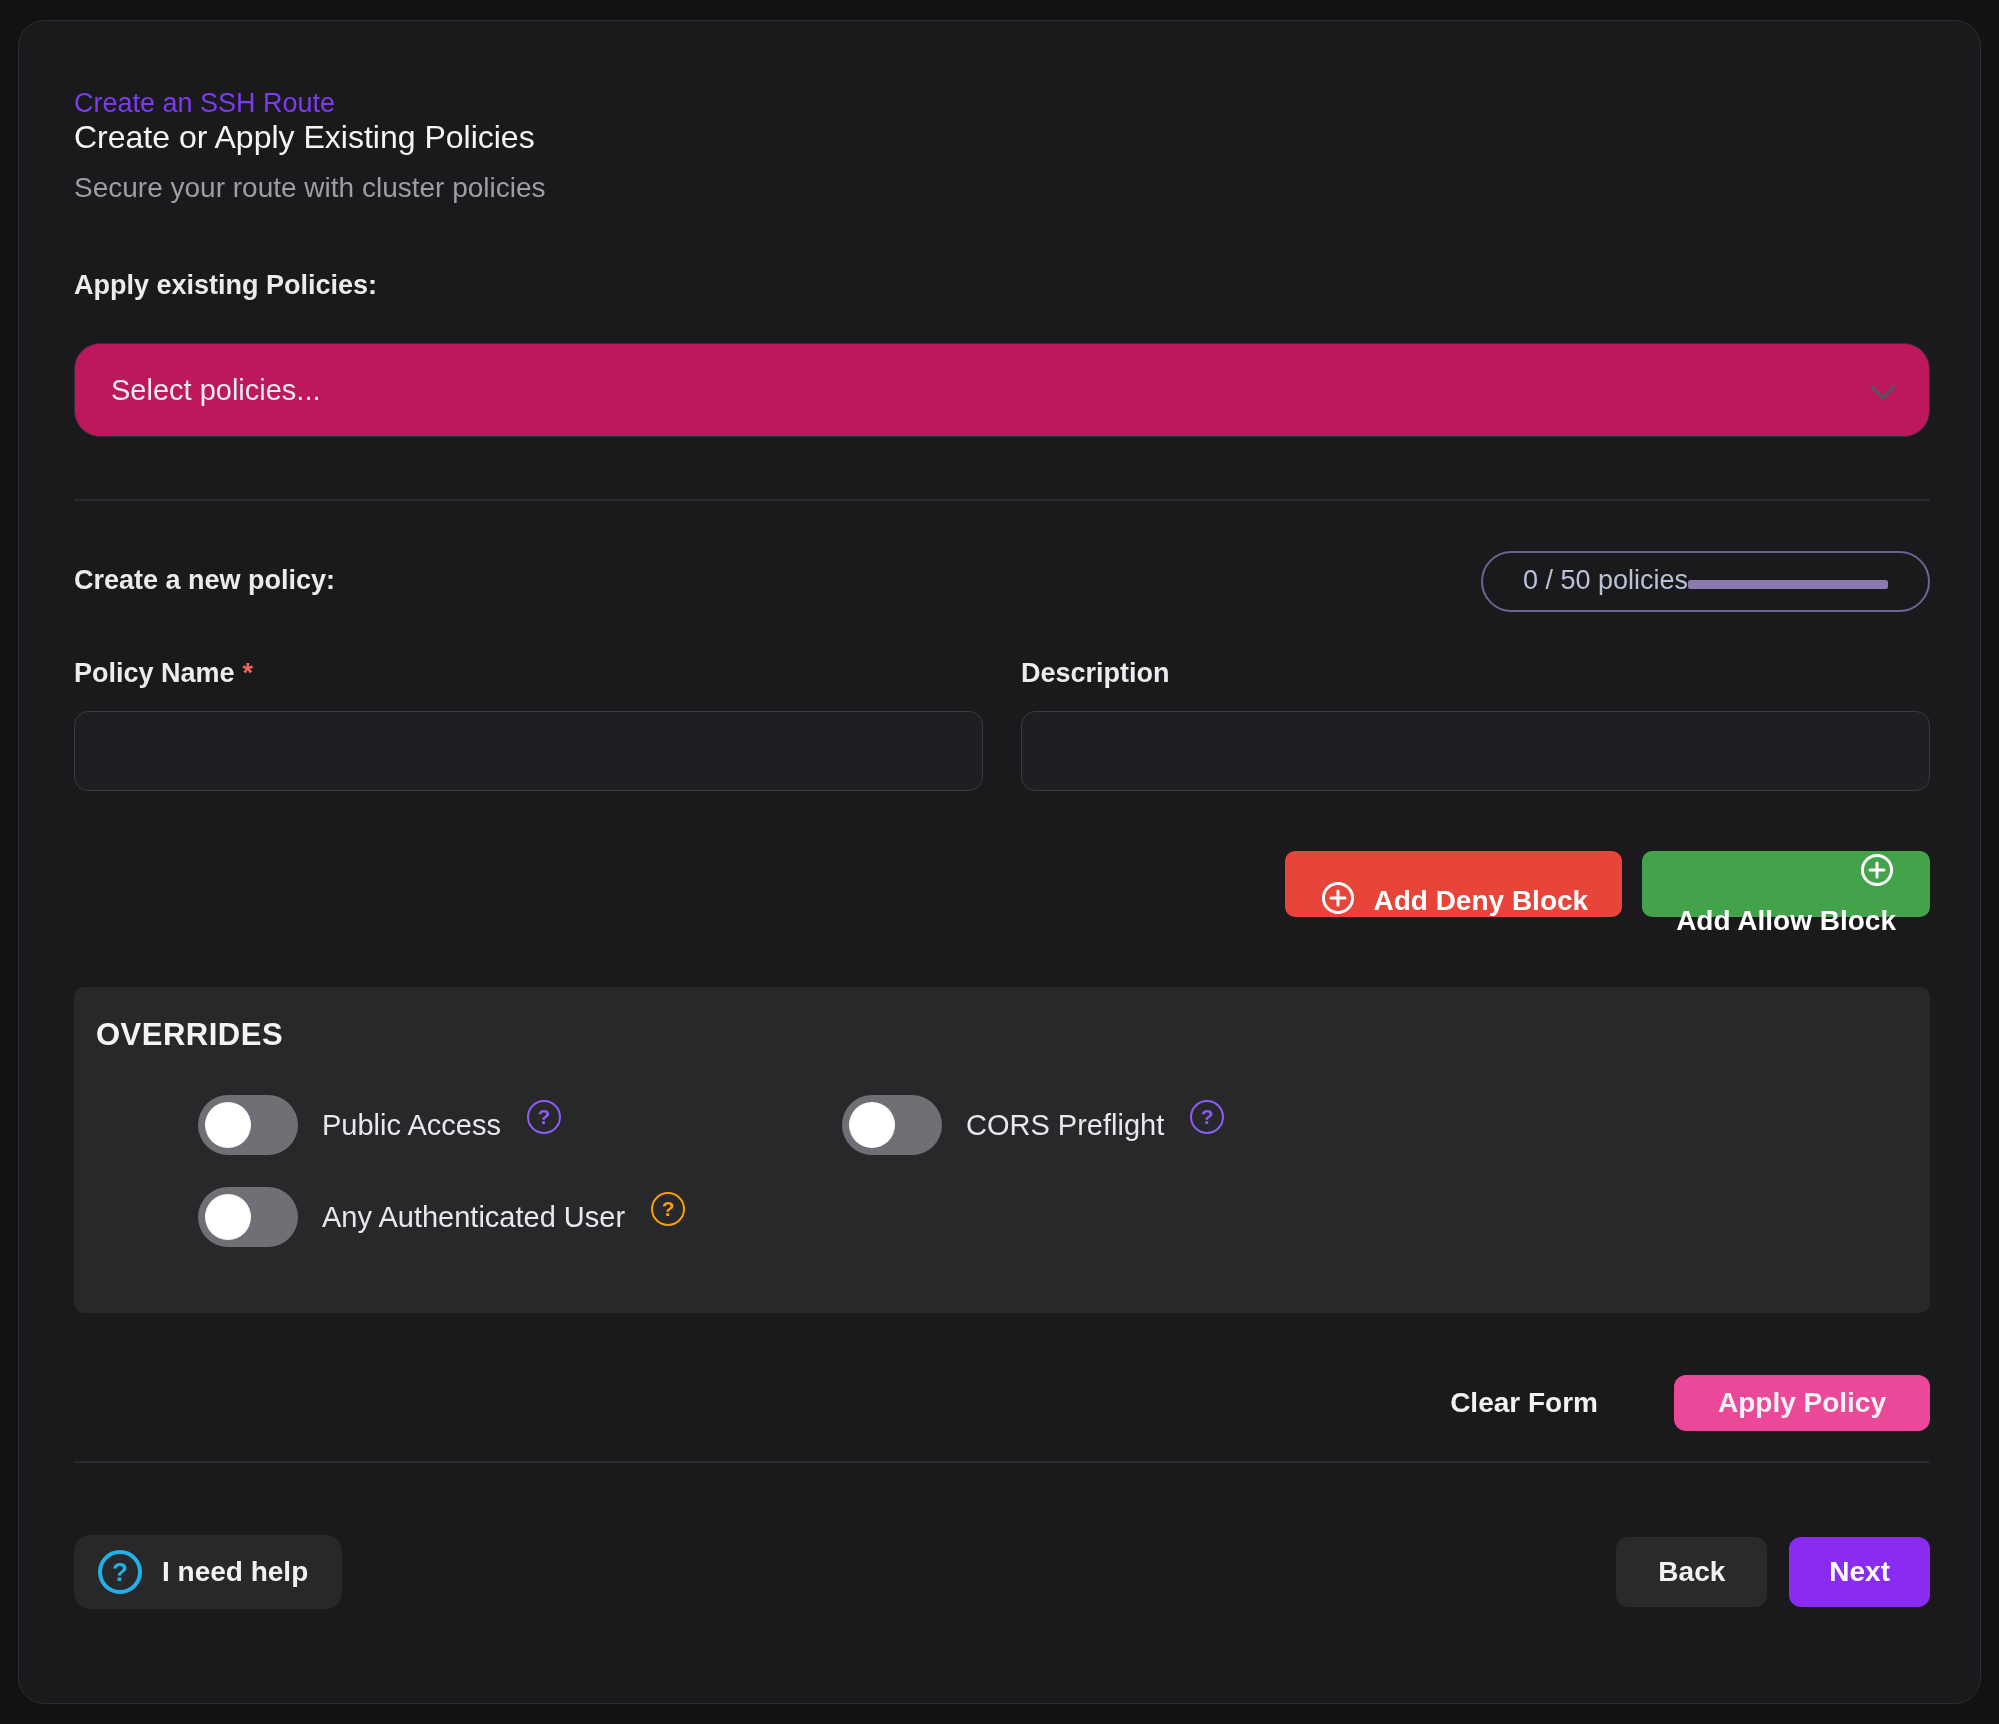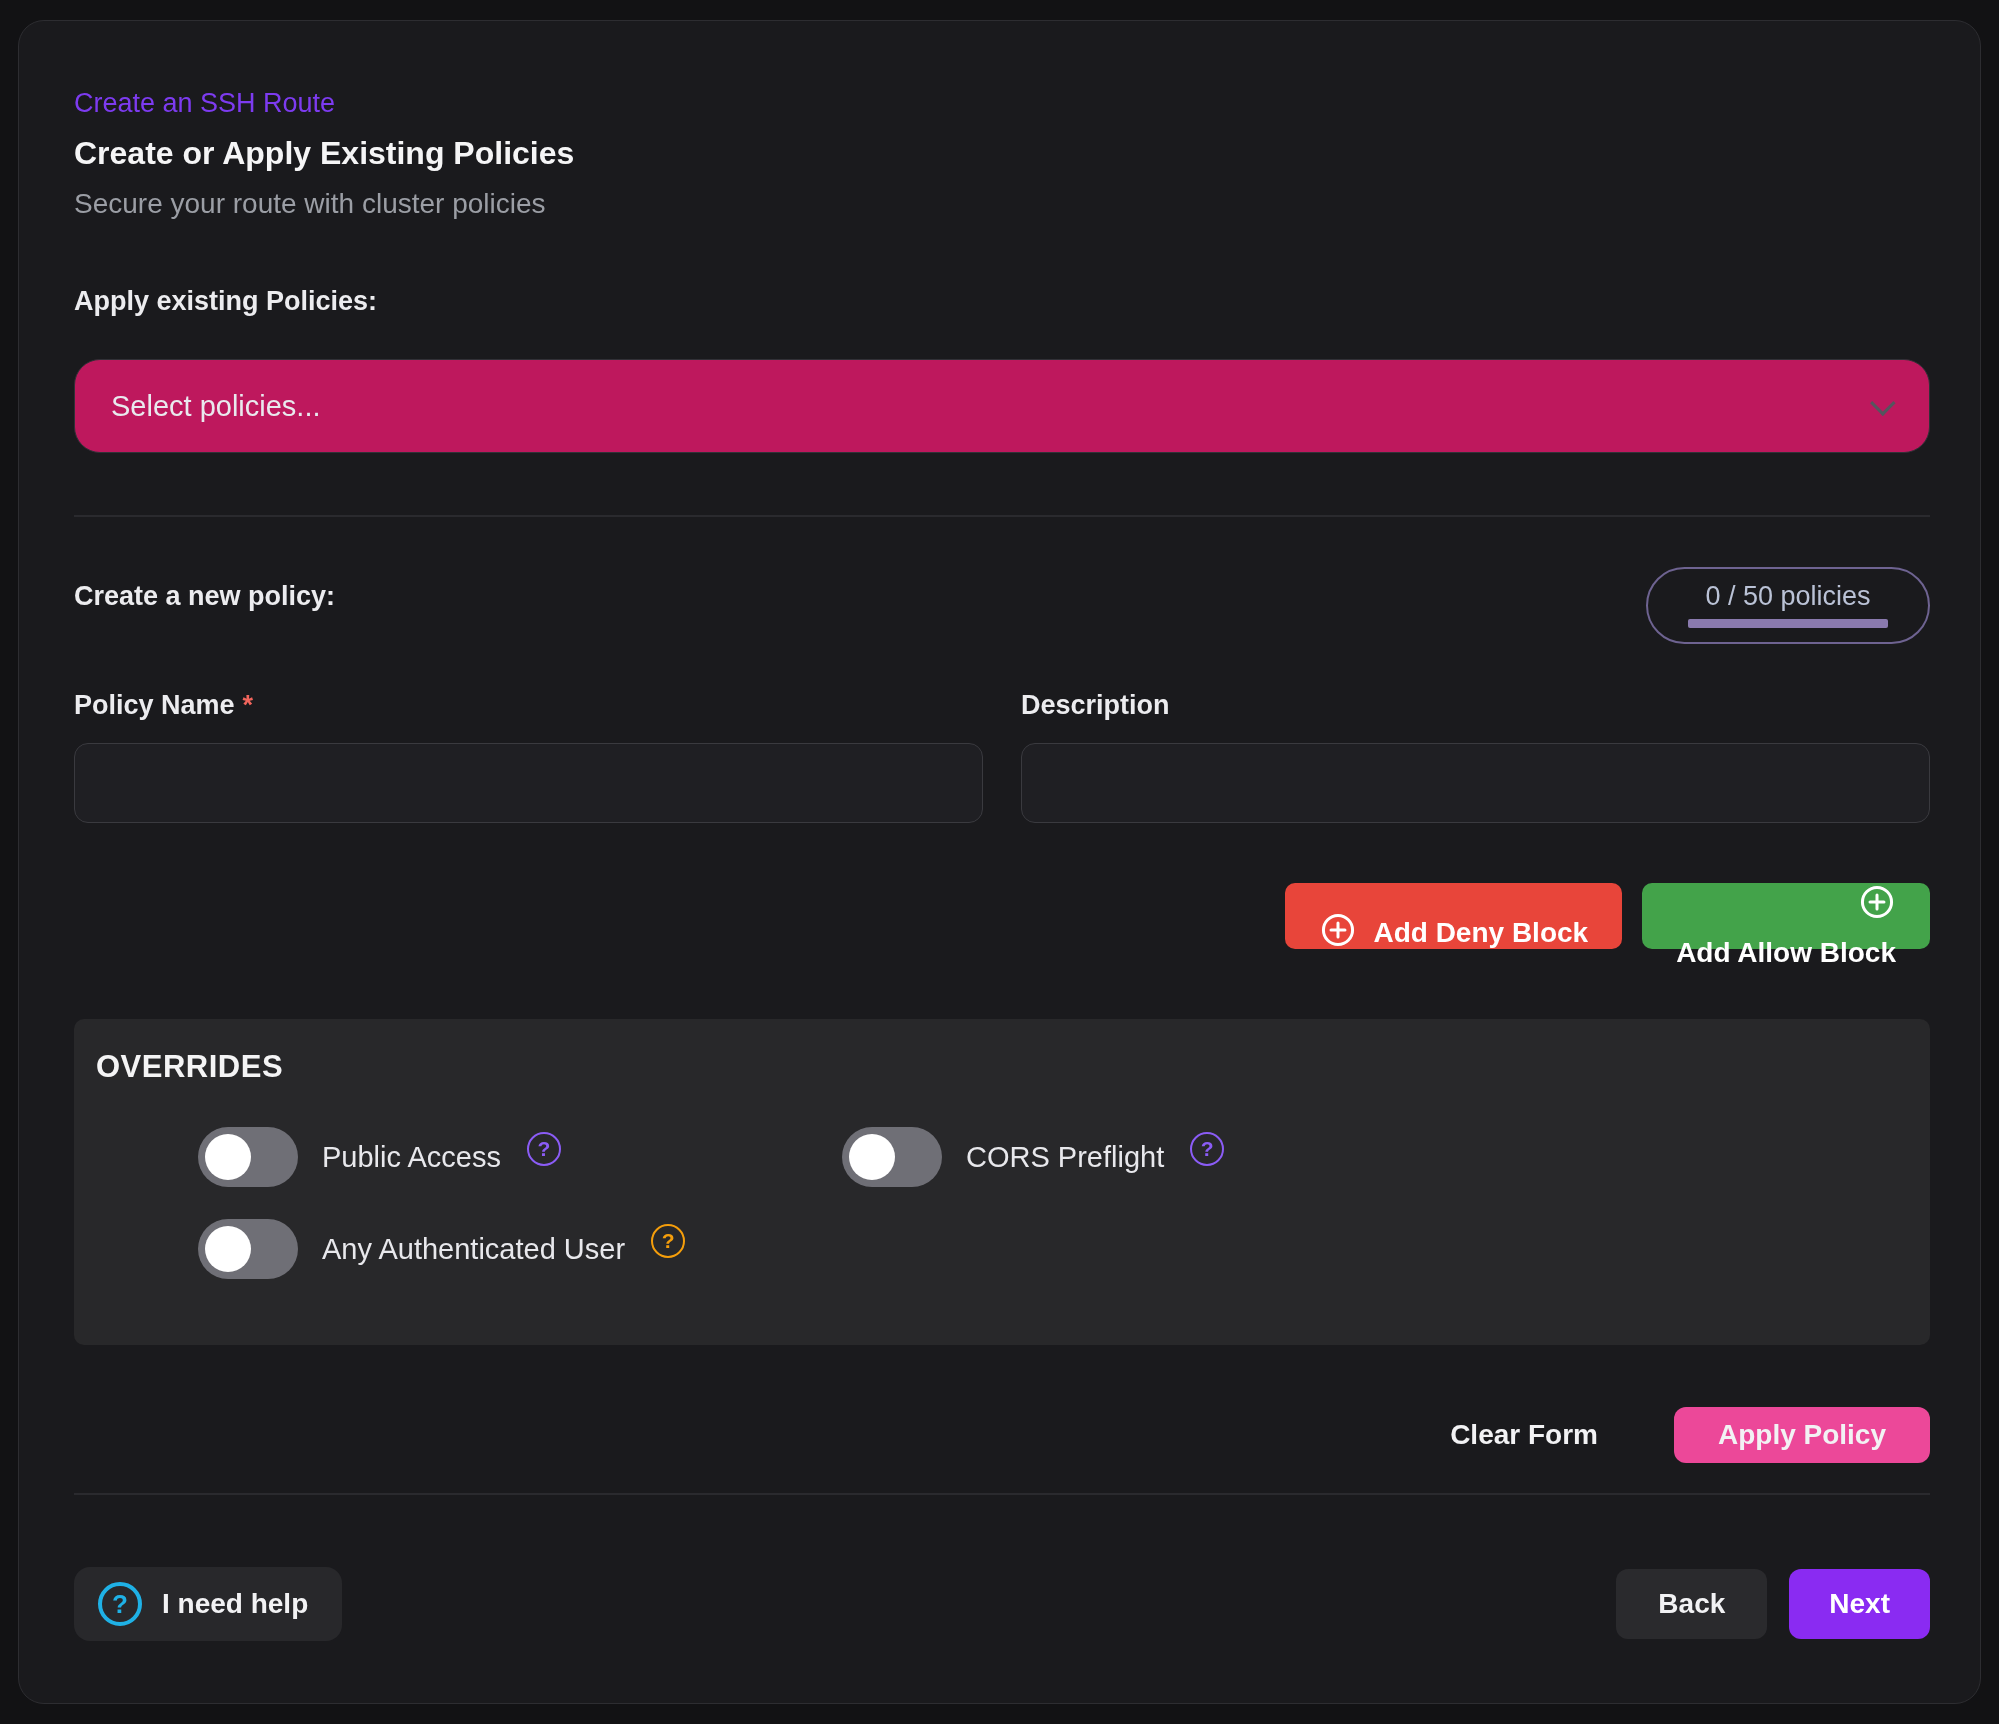--- a/index.html
+++ b/index.html
@@ -14,21 +14,21 @@
     left: 18px; top: 20px;
     width: 1963px; height: 1684px;
     background: #1a1a1d;
     border: 1px solid #2d2d31;
     border-radius: 26px;
     padding: 66px 50px 0 55px;
     overflow: hidden;
   }
   
   .eyebrow { color: #7d3bf0; font-size: 27px; font-weight: 400; line-height: 1.2; }
-  .title   { color: #f5f5f6; font-size: 32px; font-weight: 700; margin-top: 16px; }
+  .title   { color: #f5f5f6; font-size: 32px; font-weight: 400; }
   .subtitle{ color: #9b9ea5; font-size: 28px; font-weight: 400; margin-top: 16px; }
 
   
   .section-label { color: #ececef; font-size: 27px; font-weight: 600; }
   .apply-label { margin-top: 66px; }
   .select-box {
     margin-top: 42px;
     height: 94px;
     border: 1.5px solid #313137;
     border-radius: 26px;
@@ -47,21 +47,21 @@
   .divider { height: 2px; background: #2a2a2e; border: none; }
   .div-1 { margin-top: 62px; }
 
   
   .create-row {
     margin-top: 50px;
     display: flex; align-items: flex-start; justify-content: space-between;
   }
   .create-row .section-label { margin-top: 14px; }
   .policy-counter {
-    display: inline-flex; flex-direction: column; align-items: center;
+    display: inline-flex; align-items: center;
     border: 2px solid #6e6391;
     border-radius: 44px;
     padding: 12px 40px 14px;
   }
   .policy-counter .count-text { color: #bac2d6; font-size: 27px; }
   .policy-counter .count-bar {
     width: 200px; height: 9px; background: #8a7aae;
     border-radius: 2px; margin-top: 7px;
   }
 

